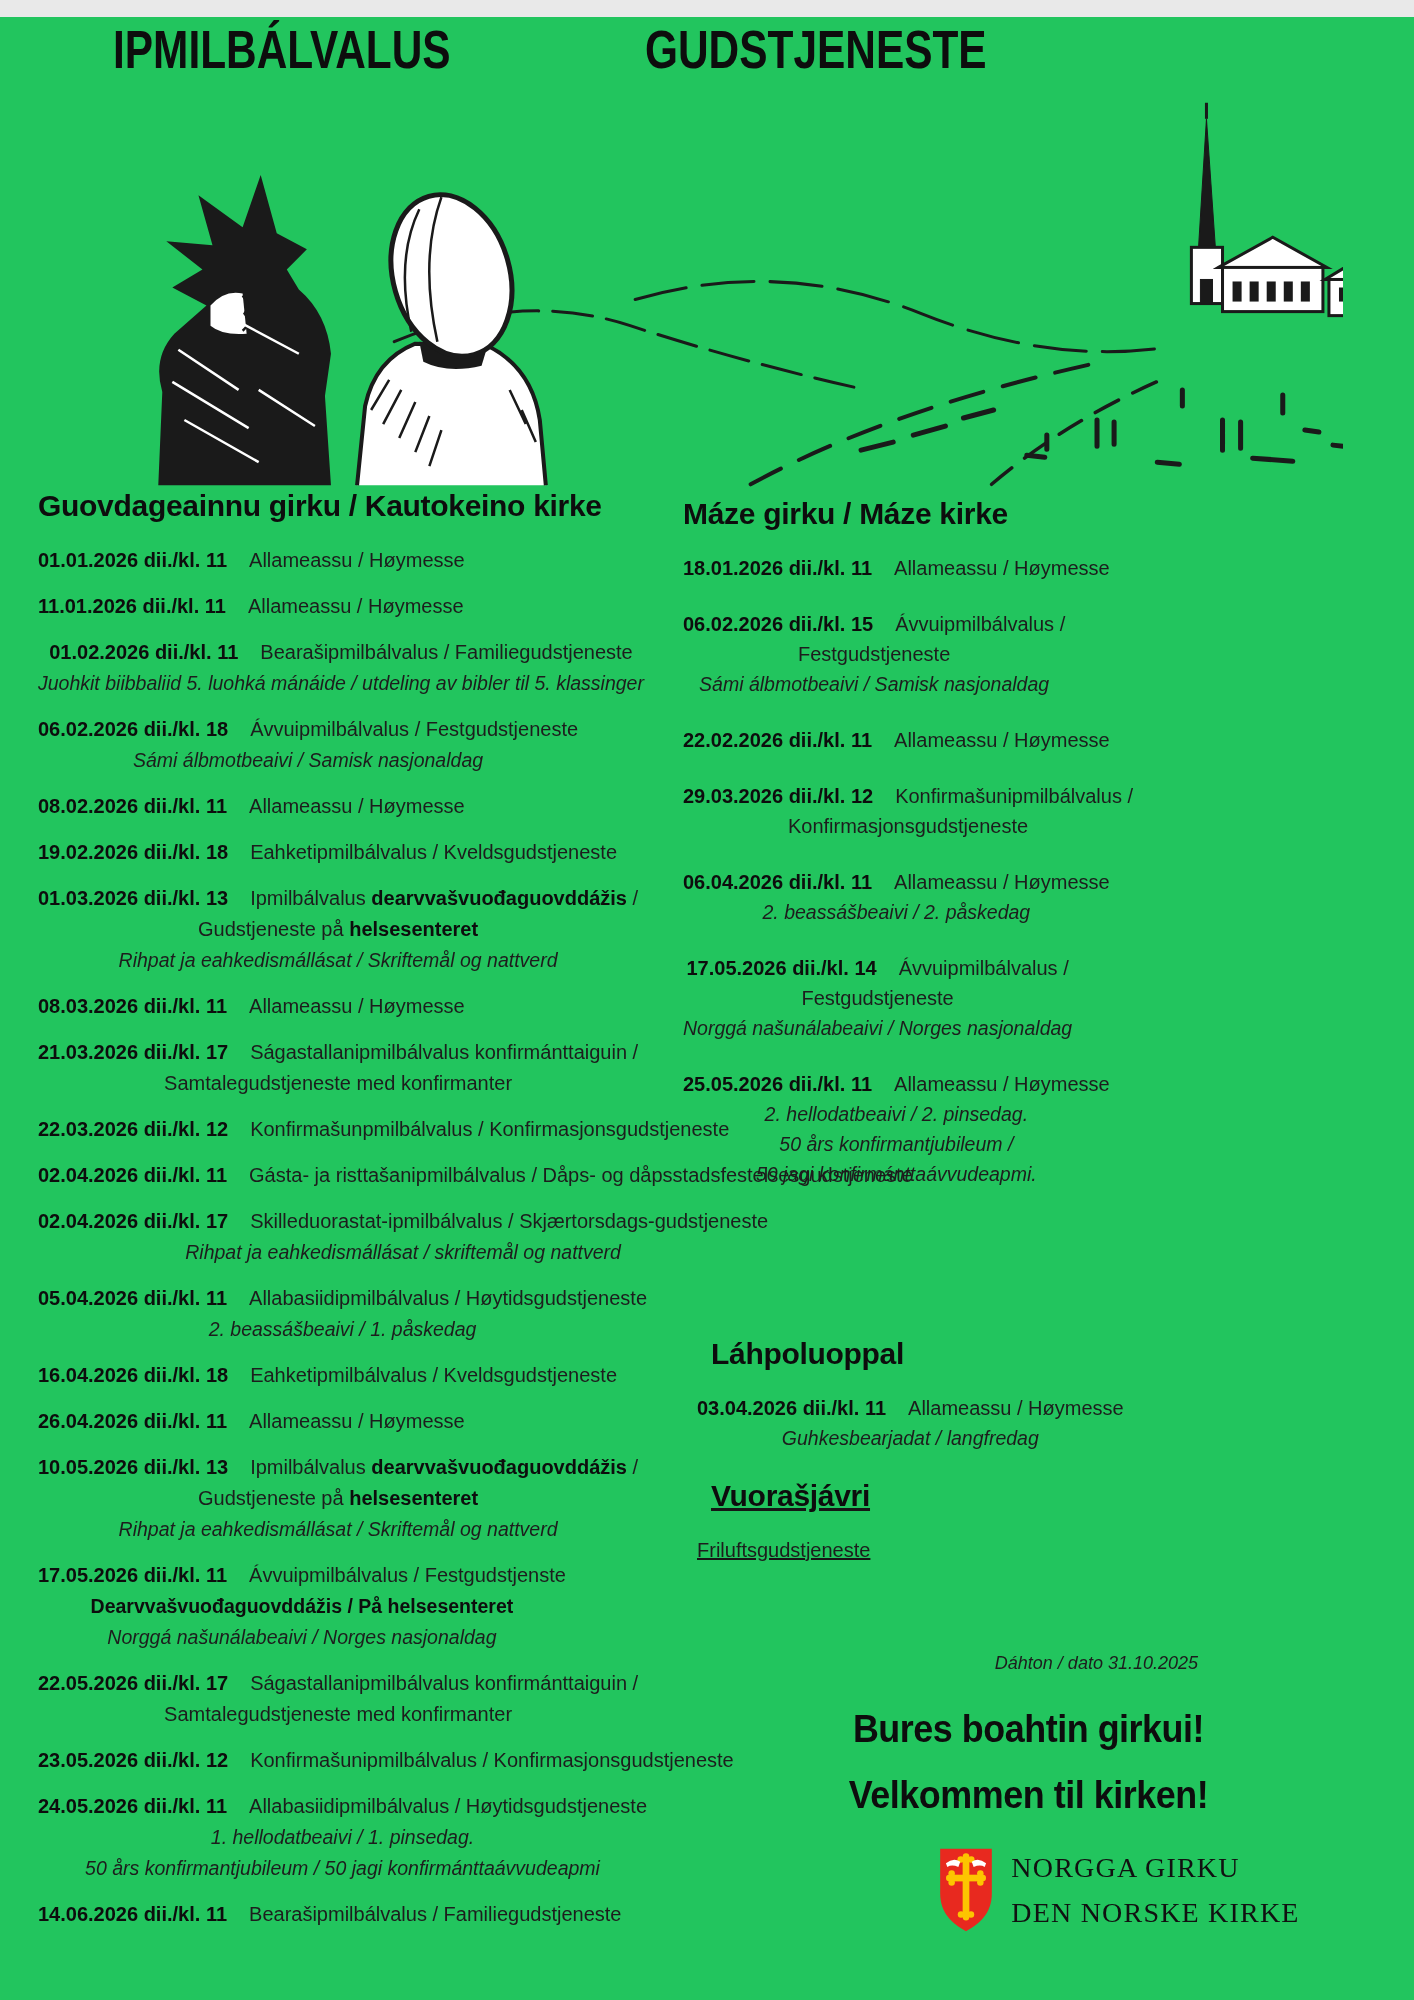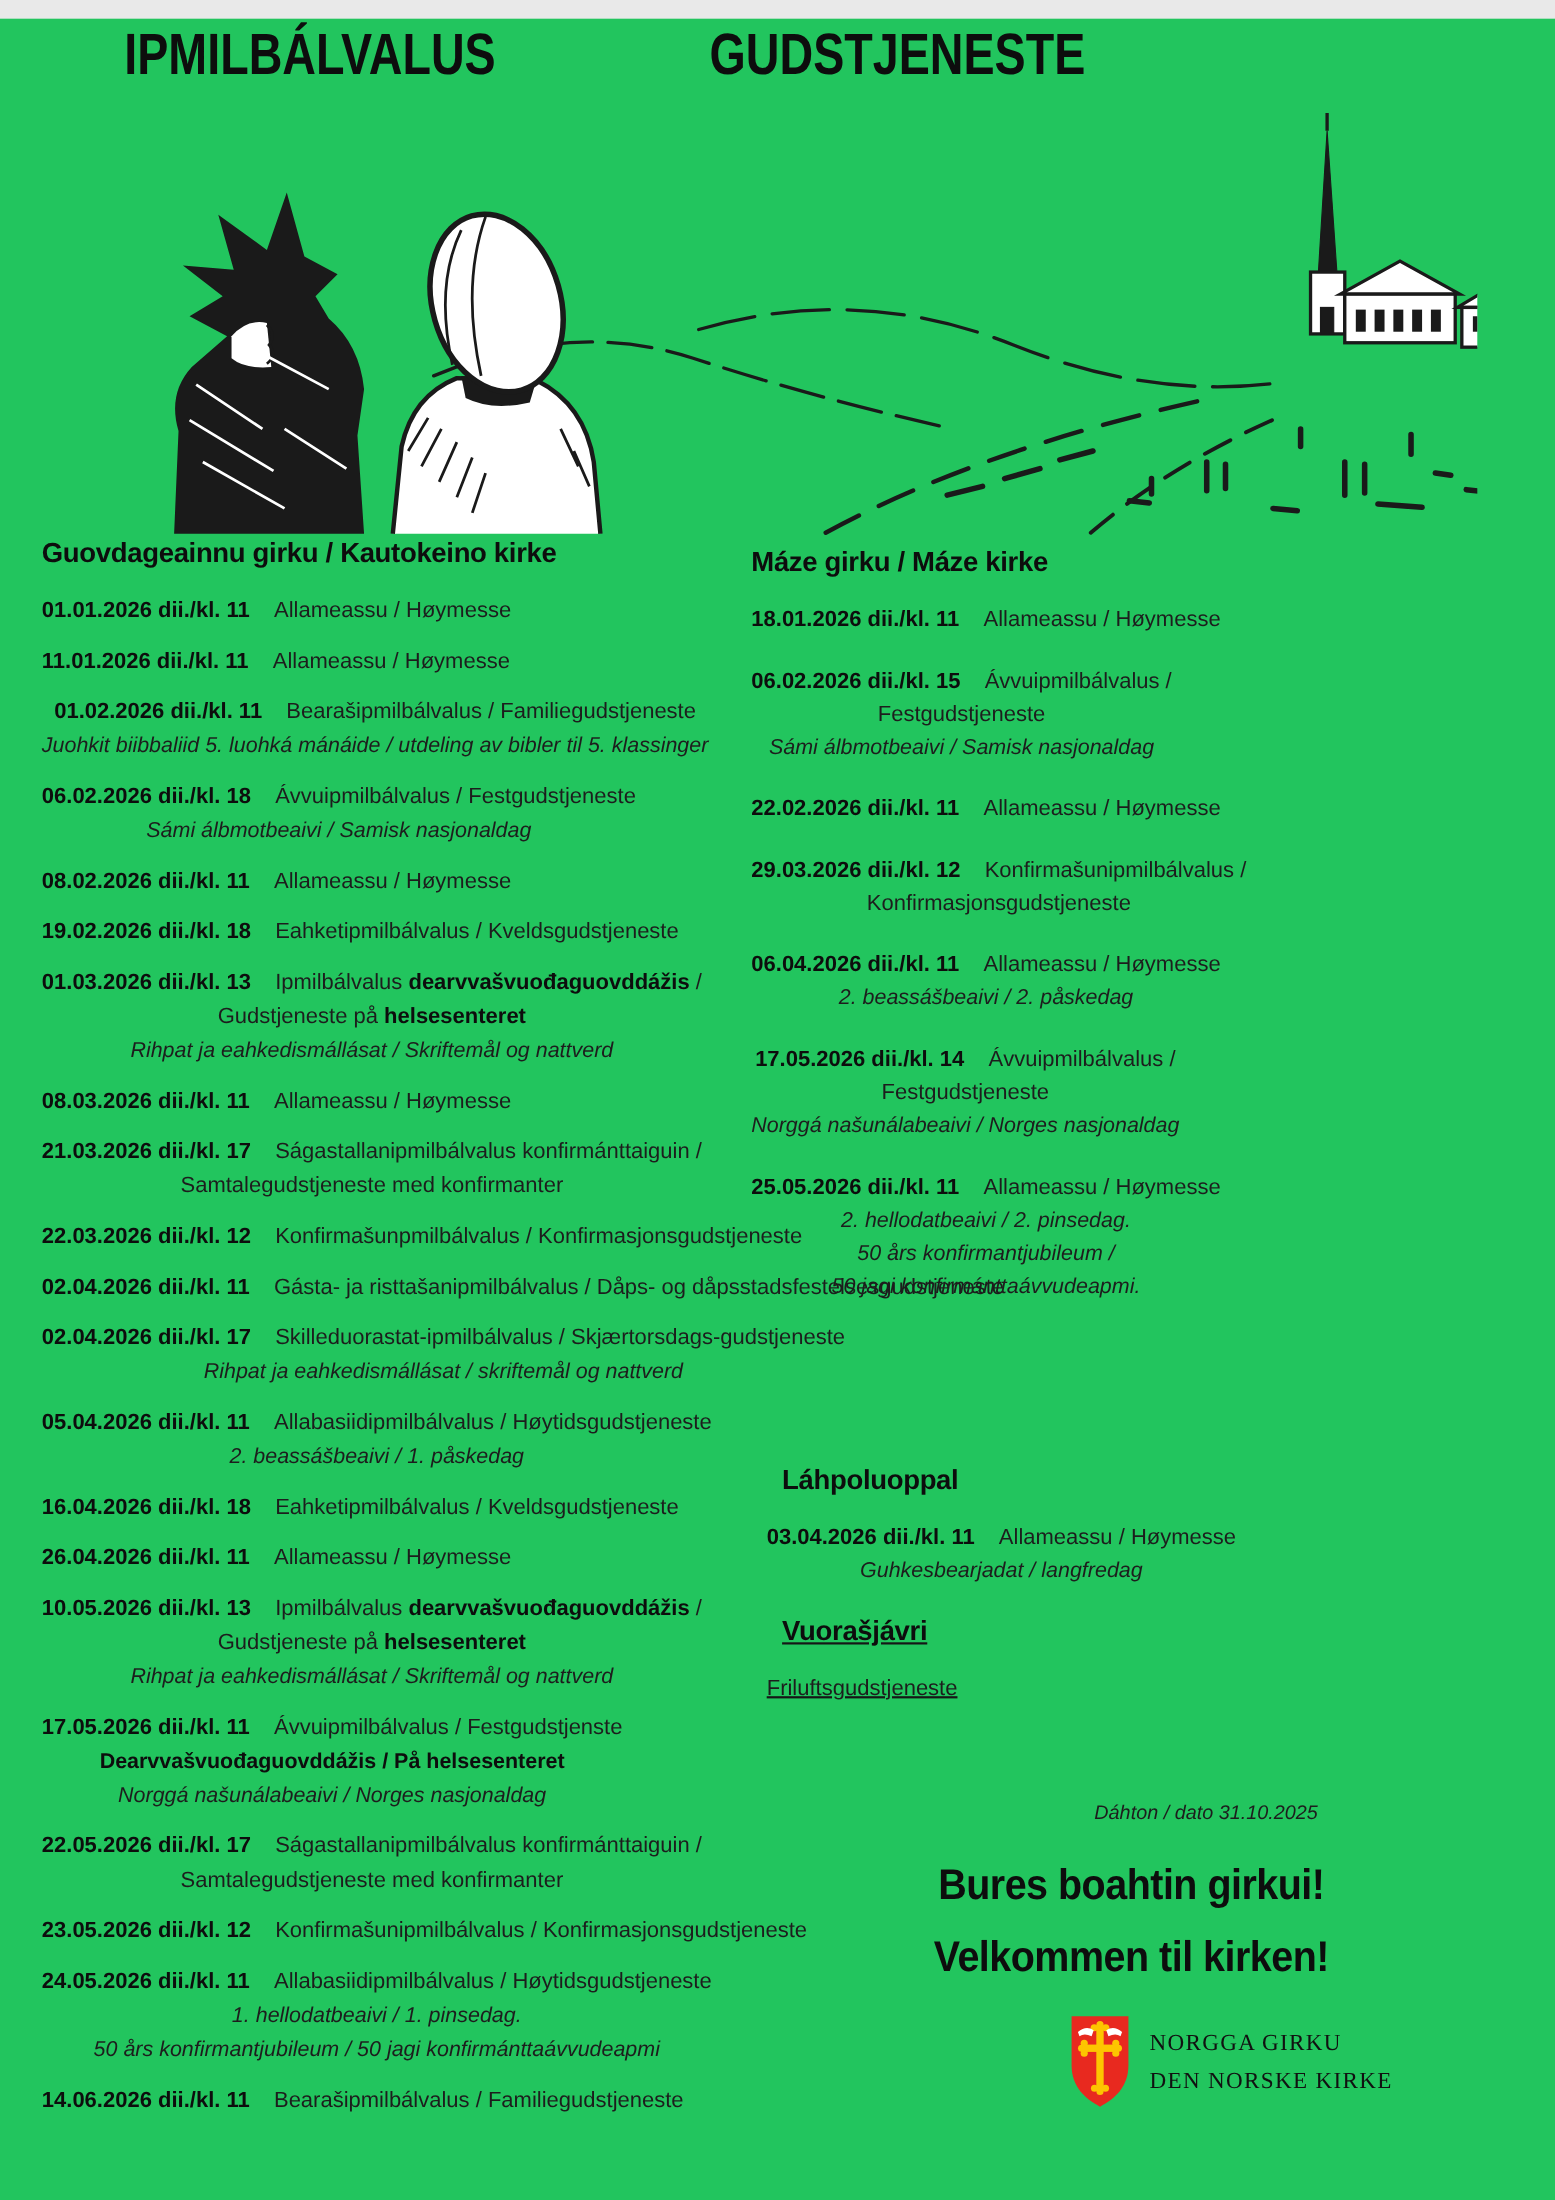--- a/index.html
+++ b/index.html
@@ -13,21 +13,21 @@
   .masthead .t-right{left:645px;}
 
   
   .illustration{position:absolute;left:88px;top:70px;width:1255px;height:400px;}
 
   
   .col{position:absolute;top:472px;}
   .col-left{left:38px;width:660px;}
   .col-right{left:683px;width:691px;}
 
-  .section-title{font-size:25px;font-weight:700;margin:0 0 22px 0;letter-spacing:-0.3px;color:#0d0d0d;}
+  .section-title{font-size:30px;font-weight:700;margin:0 0 22px 0;letter-spacing:-0.3px;color:#0d0d0d;}
   .section[data-section="maze"]{margin-top:8px;}
   .section[data-section="lahpoluoppal"]{margin-top:148px;}
   .section[data-section="vuorasjavri"]{margin-top:14px;text-decoration:underline;}
   .section.indent .section-title{margin-left:28px;}
   .section.indent .entry{margin-left:14px;}
 
   .entry{width:fit-content;text-align:center;margin-bottom:15px;font-size:20px;line-height:31px;color:#1d1d1d;}
   .col-right .entry{margin-bottom:26px;line-height:30px;}
   .line{white-space:nowrap;}
   .entry .date{font-weight:700;margin-right:22px;color:#0d0d0d;}
@@ -35,21 +35,21 @@
   .line.sub{font-size:19.5px;}
   .sub.italic{font-style:italic;}
   .sub.bold{font-weight:700;color:#0d0d0d;}
 
   
   .footer{margin-top:88px;}
   .dated{font-style:italic;font-size:18px;text-align:right;padding-right:176px;color:#1d1d1d;}
   .welcome{margin-top:22px;text-align:center;transform:scaleX(0.92);transform-origin:center top;}
   .welcome div{font-size:39px;font-weight:700;line-height:1.68;letter-spacing:-0.5px;color:#0d0d0d;}
   .logo{display:flex;align-items:center;gap:16px;width:fit-content;margin:18px auto 0;position:relative;left:90px;}
-  .logo-text{font-family:"Liberation Serif","DejaVu Serif",serif;font-size:21px;
+  .logo-text{font-family:"Liberation Serif","DejaVu Serif",serif;font-size:28px;
              letter-spacing:1.2px;line-height:1.62;color:#111;white-space:nowrap;}
 </style>
 </head>
 <body>
 
 <div class="page">
 
   <div class="masthead">
     <span class="t-left">IPMILBÁLVALUS</span>
     <span class="t-right">GUDSTJENESTE</span>

